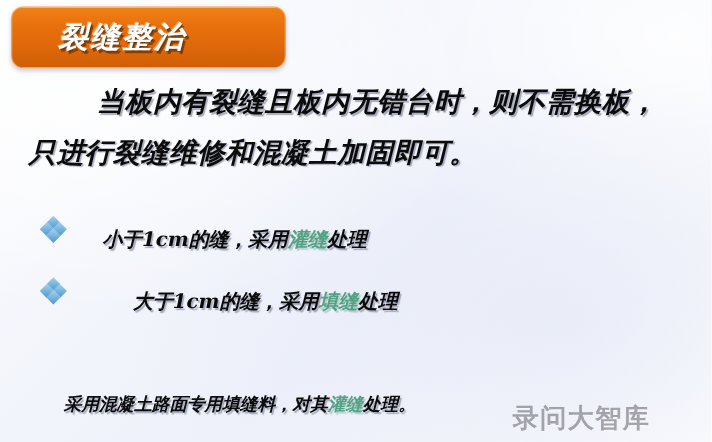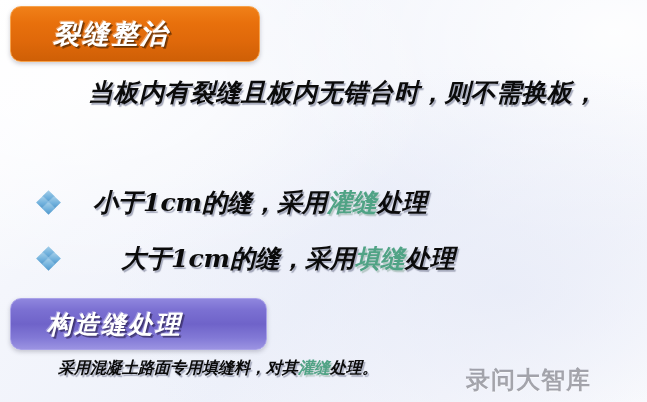--- a/index.html
+++ b/index.html
@@ -126,24 +126,25 @@
   .bullet-marker i:nth-child(1) { left: 6px;  top: 0px;  }
   .bullet-marker i:nth-child(2) { left: 0px;  top: 6px;  }
   .bullet-marker i:nth-child(3) { left: 12px; top: 6px;  }
   .bullet-marker i:nth-child(4) { left: 6px;  top: 12px; }
 
   .bullet-text {
     margin-left: 34px;
     font-family: "DejaVu Serif", "Liberation Serif", serif;
     font-style: italic;
     font-weight: bold;
-    font-size: 25px;
+    font-size: 18px;
     color: #0b0b0b;
     white-space: nowrap;
     text-shadow: 1.5px 1.5px 1px rgba(150,155,175,0.85);
+    margin-top: 20px;
   }
   .hl-green {
     color: #50a385;
     text-shadow: 1.5px 1.5px 1px rgba(170,190,185,0.8);
   }
 
   #closing-line {
     position: absolute;
     left: 58px;
     top: 358px;
@@ -168,20 +169,21 @@
 </head>
 <body>
 
 <div id="slide">
 
   <div class="plaque" id="plaque-crack">
     <span class="plaque-text">裂缝整治</span>
   </div>
 
   <div class="body-line" id="para-line-1">当板内有裂缝且板内无错台时，则不需换板，</div>
+  <div class="body-line" id="para-line-2">只进行裂缝维修和混凝土加固即可。</div>
 
   <div class="bullet-row" id="bullet-row-0">
     <span class="bullet-marker">
       <i></i>
         <i></i>
         <i></i>
         <i></i>
     </span>
     <span class="bullet-text">
       <span>小于1cm的缝，采用</span><span class="hl-green">灌缝</span><span>处理</span>
@@ -193,23 +195,20 @@
       <i></i>
         <i></i>
         <i></i>
         <i></i>
     </span>
     <span class="bullet-text">
       <span>大于1cm的缝，采用</span><span class="hl-green">填缝</span><span>处理</span>
     </span>
   </div>
 
-  <div class="plaque" id="plaque-joint">
-    <span class="plaque-text">构造缝处理</span>
-  </div>
 
   <div class="body-line" id="closing-line">
     <span>采用混凝土路面专用填缝料，对其</span><span class="hl-green">灌缝</span><span>处理。</span>
   </div>
 
   <div id="watermark">录问大智库</div>
 
 </div>
 
 </body></html>

